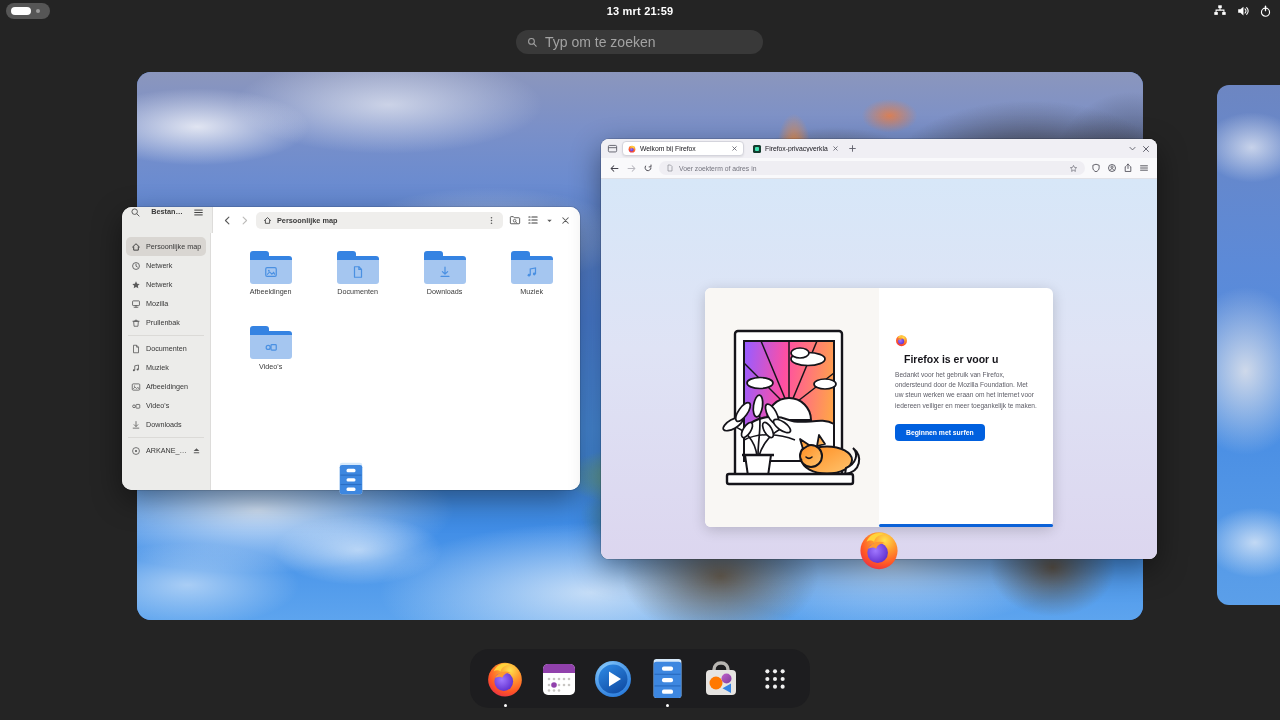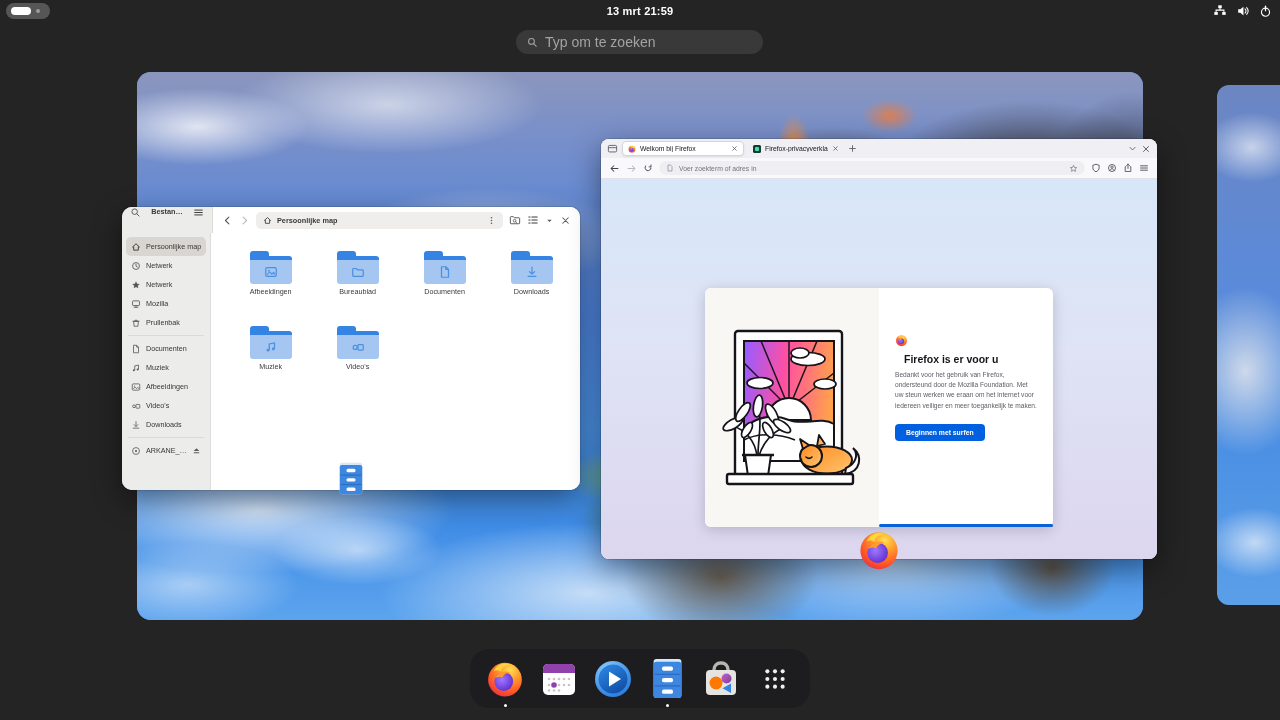--- a/index.html
+++ b/index.html
@@ -336,32 +336,20 @@
             <div class="ftop"></div>
             <div class="fbody">
           <svg class="i" width="14" height="14" viewBox="0 0 16 16">
                 <rect x="2" y="3" width="12" height="10" rx="1.5" stroke="#4a90e2" stroke-width="1.4" fill="none"></rect>
                 <circle cx="5.5" cy="6.5" r="1" fill="#4a90e2"></circle>
                 <path d="M3.5 11l3-3 2.5 2.5 2-2 1.5 2.5" stroke="#4a90e2" stroke-width="1.2" fill="none"></path>
               </svg>
         </div>
           </div>
         <span class="fname">Afbeeldingen</span>
-      </div>
-      <div class="fitem">
-        <div class="folder">
-            <div class="flap"></div>
-            <div class="ftop"></div>
-            <div class="fbody">
-          <svg class="i" width="14" height="14" viewBox="0 0 16 16">
-                <path d="M2 5a1 1 0 011-1h3.2l1.3 1.6H13a1 1 0 011 1V12a1 1 0 01-1 1H3a1 1 0 01-1-1z" stroke="#4a90e2" stroke-width="1.4" fill="none"></path>
-              </svg>
-        </div>
-          </div>
-        <span class="fname">Bureaublad</span>
       </div>
       <div class="fitem">
         <div class="folder">
             <div class="flap"></div>
             <div class="ftop"></div>
             <div class="fbody">
           <svg class="i" width="14" height="14" viewBox="0 0 16 16">
                 <path d="M4 2h5l3 3v9H4z" stroke="#4a90e2" stroke-width="1.4" fill="none" stroke-linejoin="round"></path>
                 <path d="M9 2v3h3" stroke="#4a90e2" stroke-width="1.4" fill="none"></path>
               </svg>

